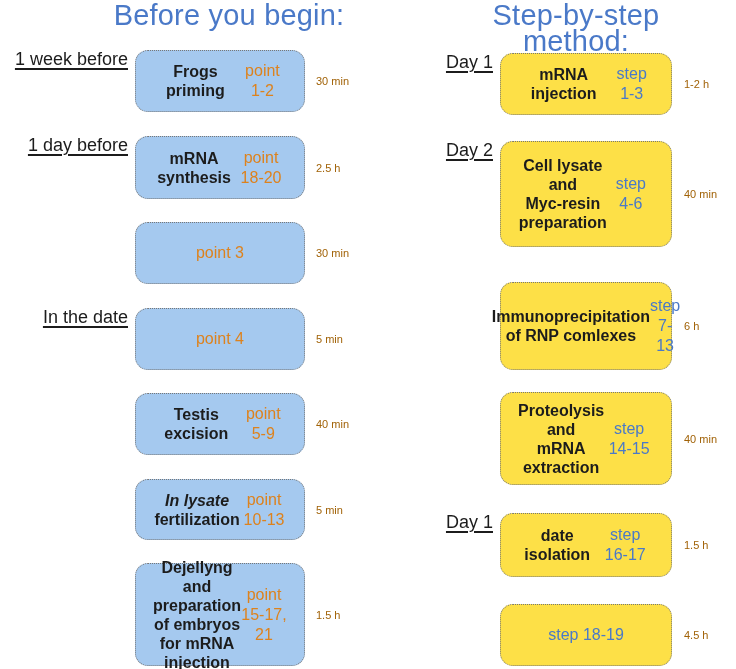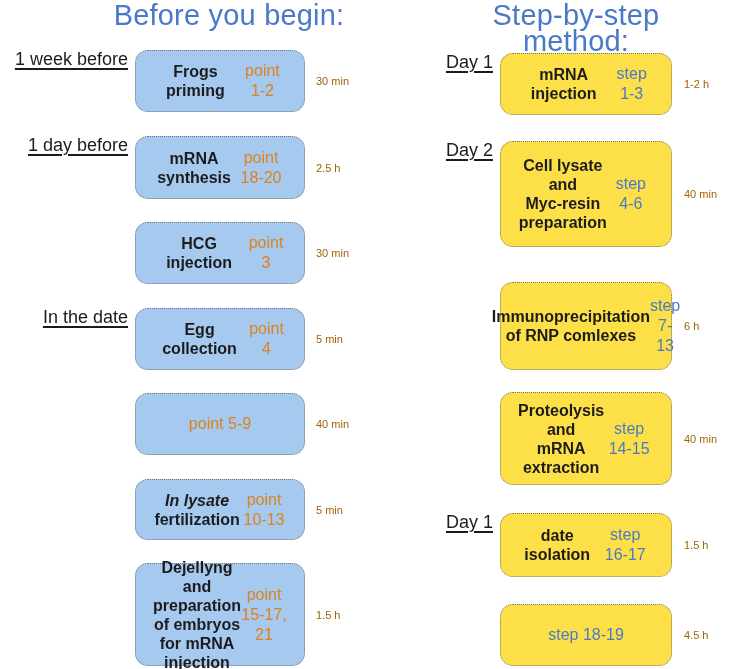--- a/index.html
+++ b/index.html
@@ -65,37 +65,36 @@
       <div class="side-label">1 day before</div>
       <div class="box" style="height:63px">
         <div class="box-title">mRNA synthesis</div>
         <div class="box-sub">point 18-20</div>
       </div>
       <div class="time" style="height:63px">2.5 h</div>
     </div>
 
     <div class="row" style="top:222px">
       <div class="box" style="height:62px">
-        <div class="box-title">HCG injection</div>
         <div class="box-sub">point 3</div>
       </div>
       <div class="time" style="height:62px">30 min</div>
     </div>
 
     <div class="row" style="top:308px">
       <div class="side-label">In the date</div>
       <div class="box" style="height:62px">
-        <div class="box-title">Egg collection</div>
         <div class="box-sub">point 4</div>
       </div>
       <div class="time" style="height:62px">5 min</div>
     </div>
 
     <div class="row" style="top:393px">
       <div class="box" style="height:62px">
+        <div class="box-title">Testis excision</div>
         <div class="box-sub">point 5-9</div>
       </div>
       <div class="time" style="height:62px">40 min</div>
     </div>
 
     <div class="row" style="top:479px">
       <div class="box" style="height:61px">
         <div class="box-title"><i>In lysate</i> <span>fertilization</span></div>
         <div class="box-sub">point 10-13</div>
       </div>

